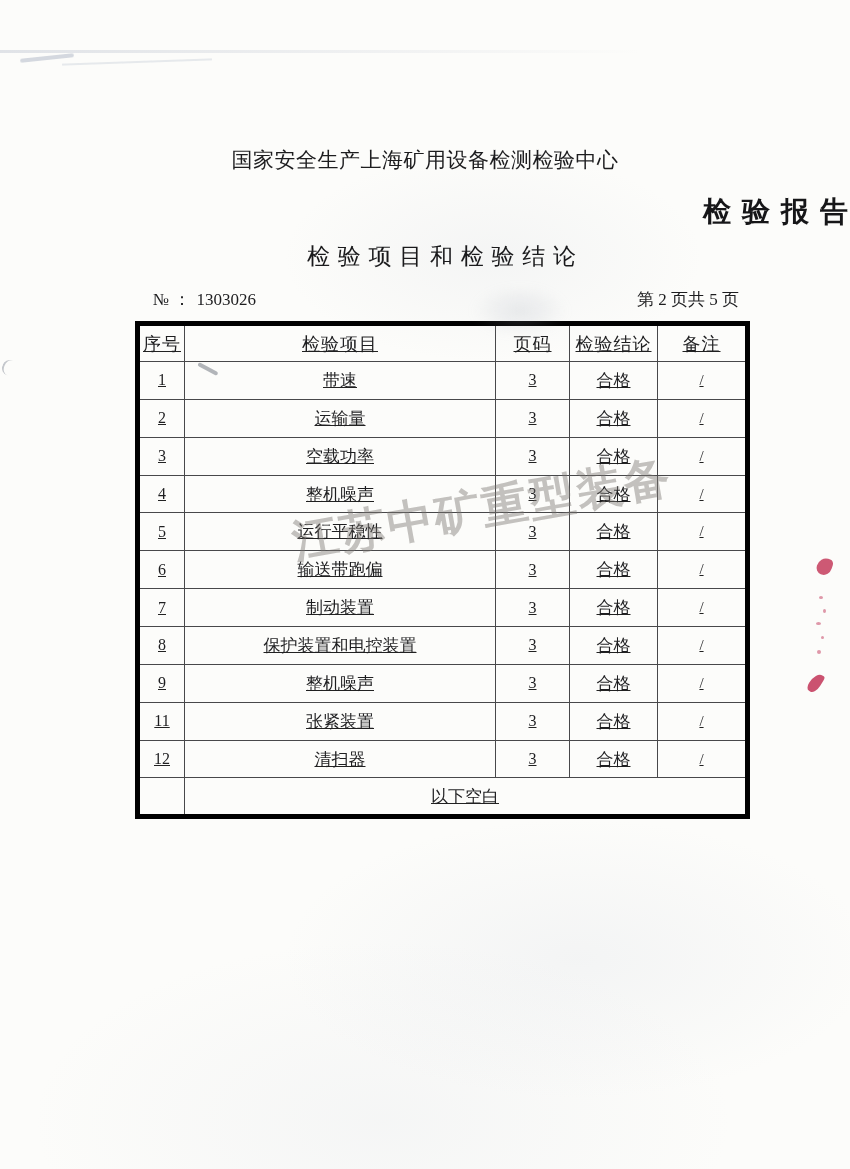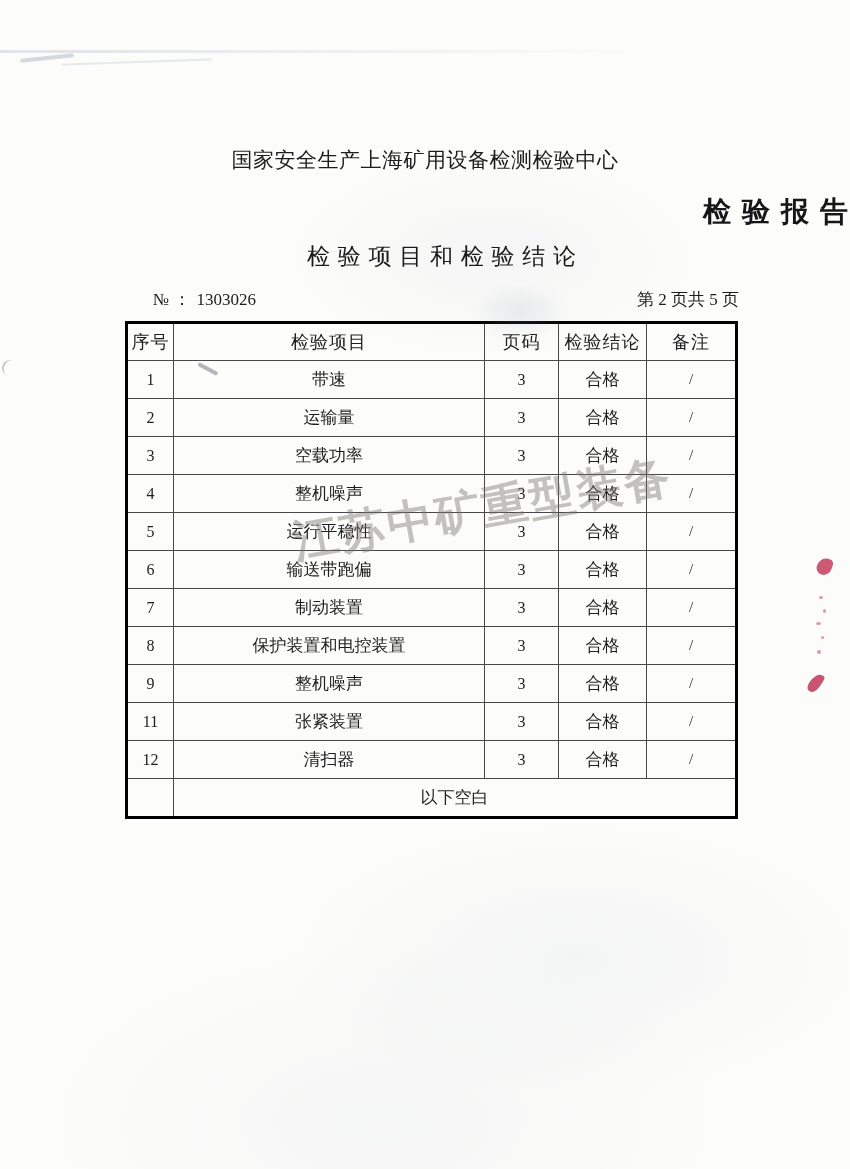--- a/index.html
+++ b/index.html
@@ -29,23 +29,24 @@
   }
   .meta{
     position:absolute;top:244px;left:137px;width:610px;height:22px;
     font-size:17px;color:#1d1d1f;
   }
   .meta .no{position:absolute;left:16px;top:0;}
   .meta .no .lbl{margin-right:6px;}
   .meta .pageind{position:absolute;right:8px;top:0;}
 
   table.report{
-    position:absolute;left:125px;top:277px;width:610px;height:498px;
+    position:absolute;left:135px;top:277px;width:610px;height:498px;
     border-collapse:collapse;table-layout:fixed;
-    border:3px solid #000000;
+    border:5px solid #000000;
+    text-decoration:underline;
   }
   table.report th, table.report td{
     border:1.5px solid #48484a;
     text-align:center;vertical-align:middle;
     padding:0;color:#1e1e20;
   }
   table.report th{font-size:18px;font-weight:500;letter-spacing:1px;}
   table.report td{font-size:17px;}
   table.report td.num{font-size:16px;}
   table.report td.slash{font-size:15px;color:#2a2a2c;}

